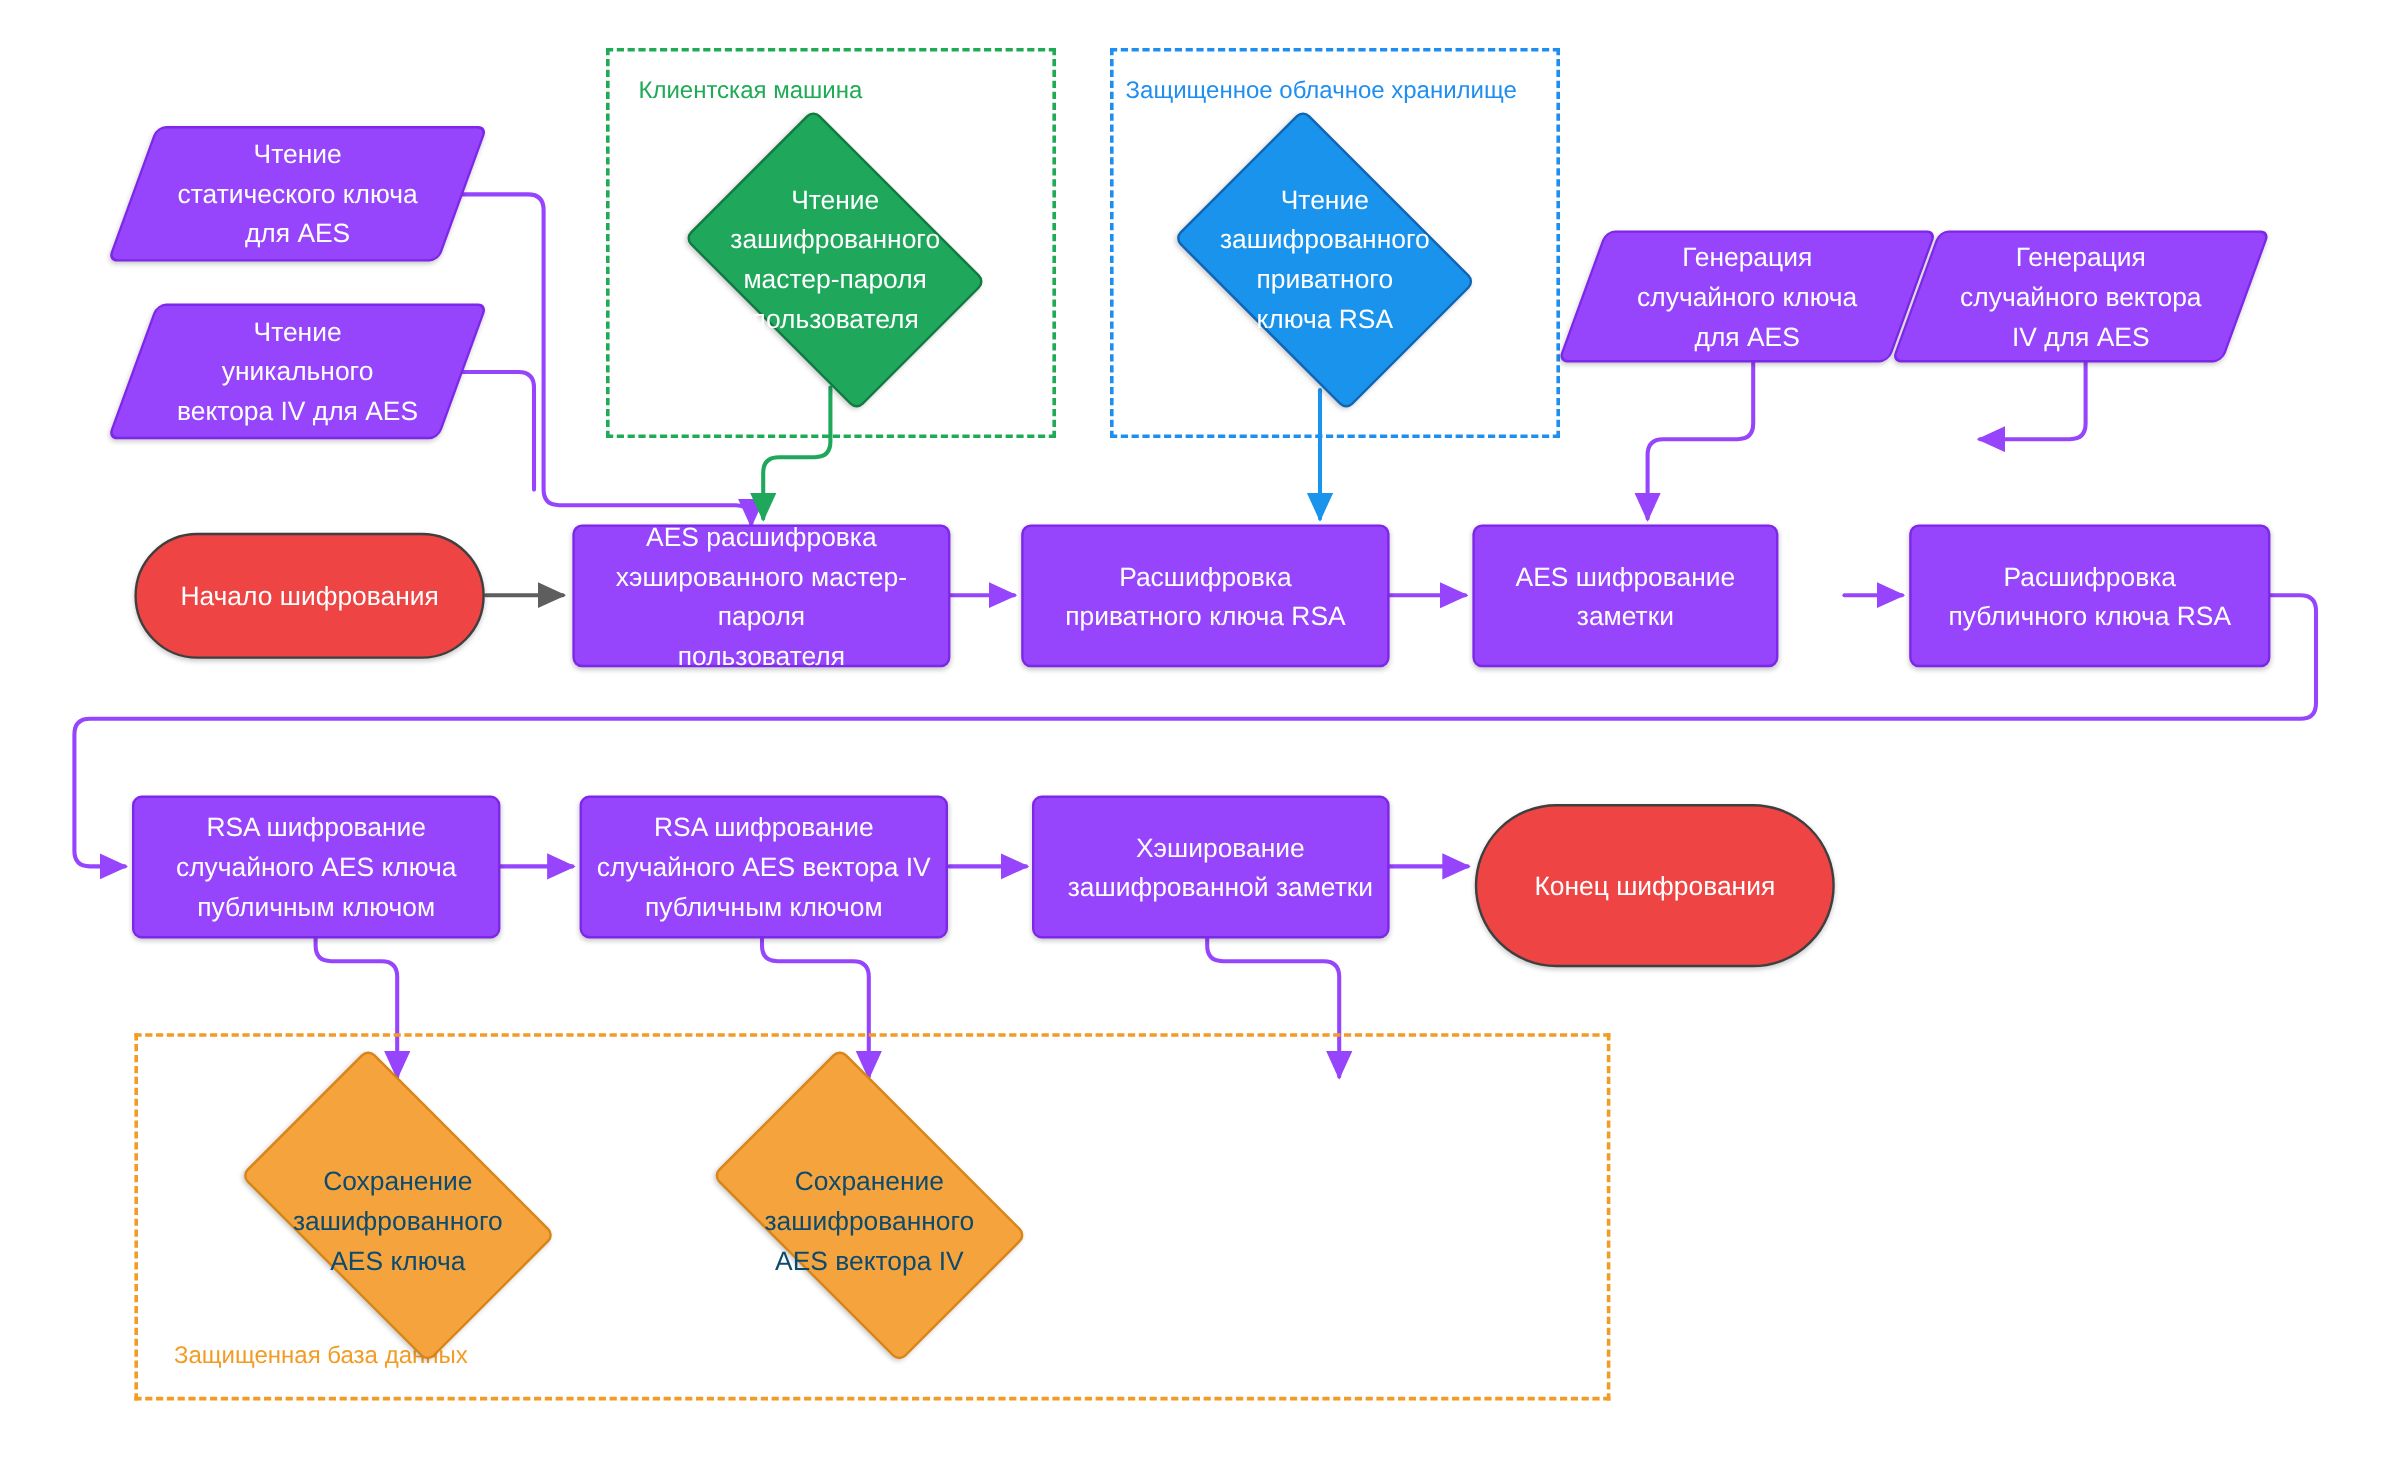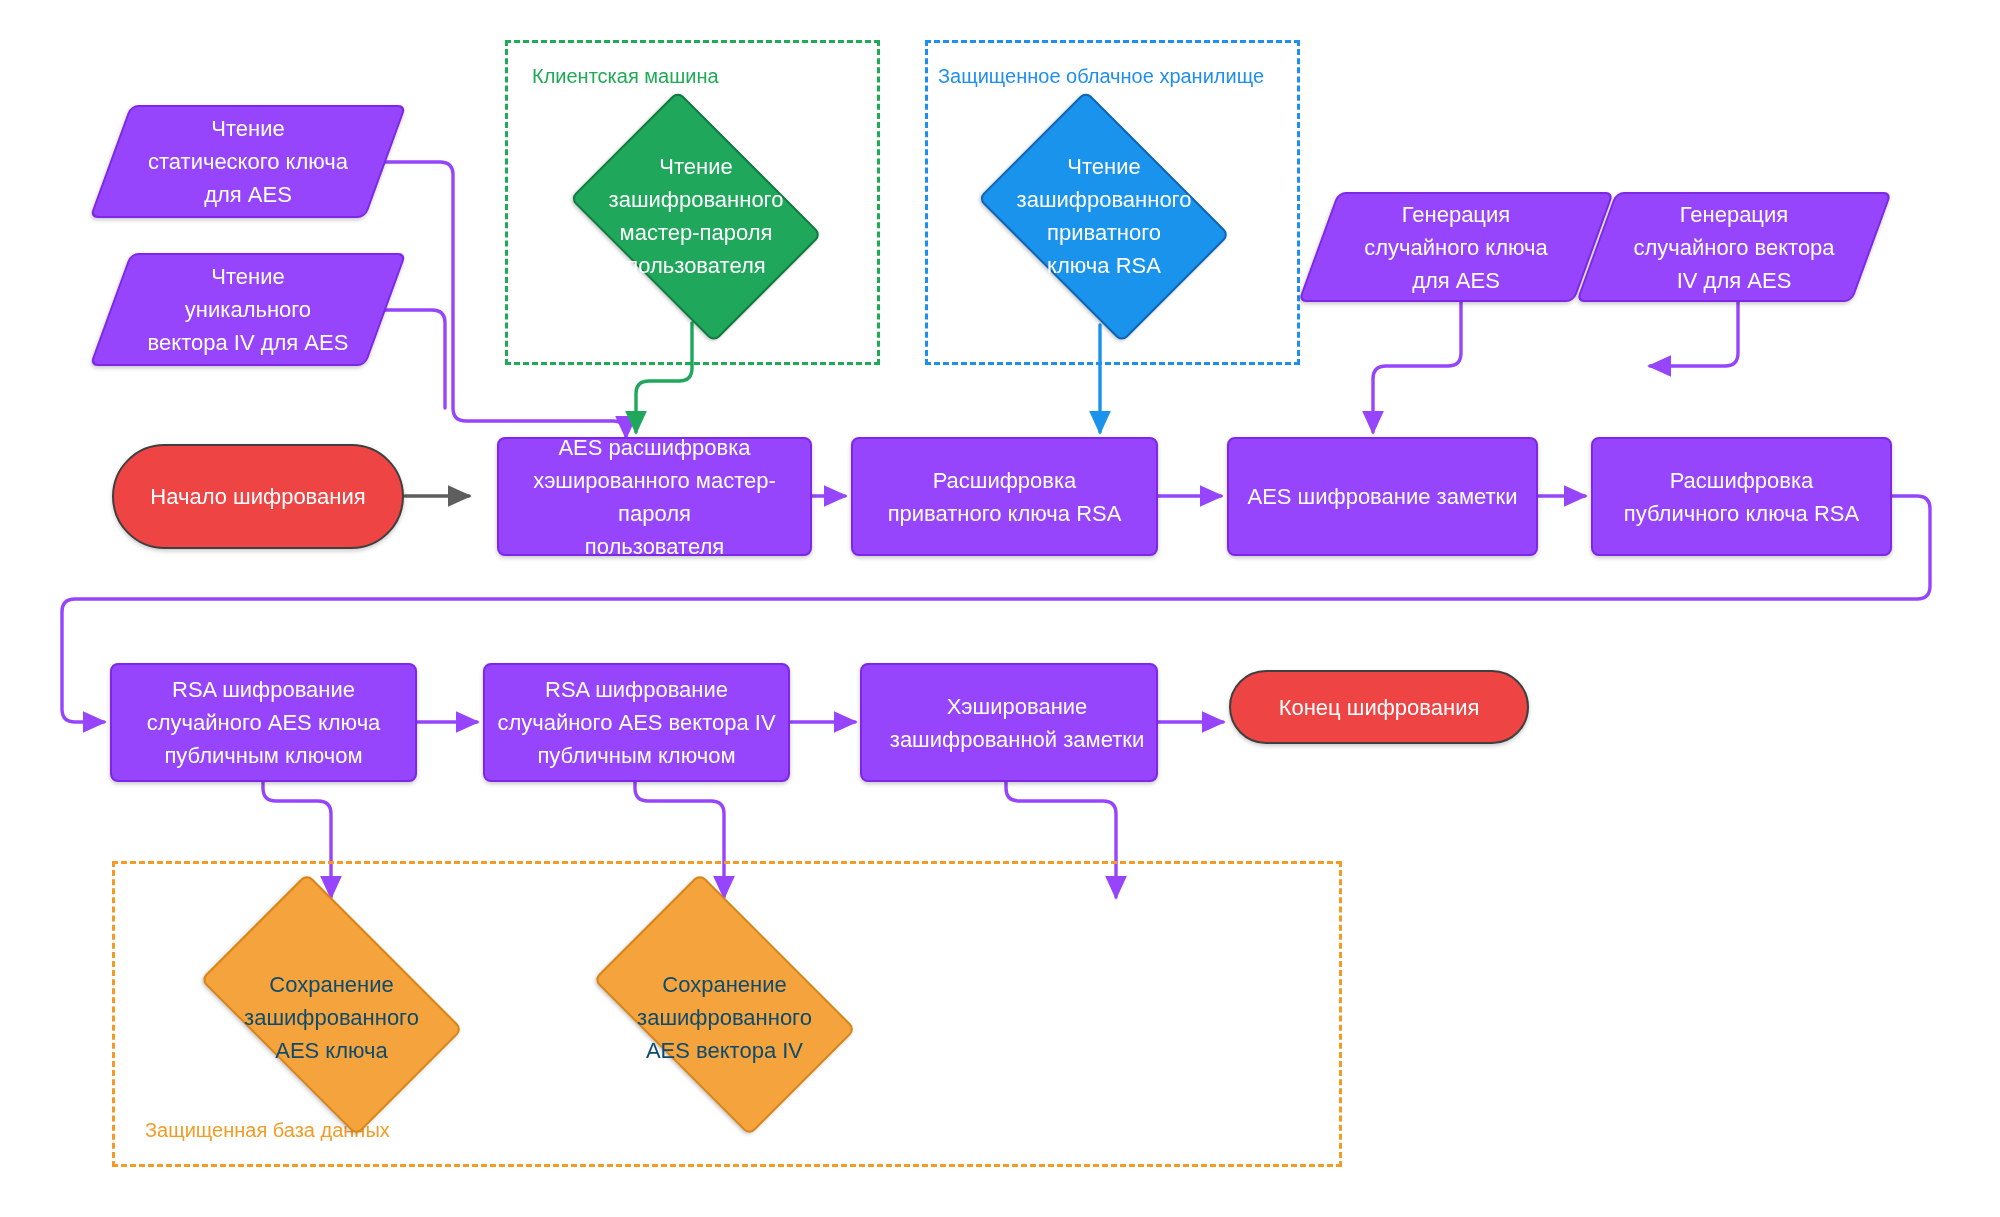--- a/index.html
+++ b/index.html
@@ -225,32 +225,32 @@
     <span class="skewbg"></span>
     <span class="lbl">Генерация
 случайного вектора
 IV для AES</span>
   </div>
 
   <div class="node terminator" style="left:112px; top:444px; width:292px; height:105px;">
     <span class="lbl">Начало шифрования</span>
   </div>
 
-  <div class="node process" style="left:477px; top:437px; width:315px; height:119px;margin-left:20px;">
+  <div class="node process" style="left:477px; top:437px; width:315px; height:119px;">
     <span class="lbl">AES расшифровка
 хэшированного мастер-пароля
 пользователя</span>
   </div>
 
   <div class="node process" style="left:851px; top:437px; width:307px; height:119px;">
     <span class="lbl">Расшифровка
 приватного ключа RSA</span>
   </div>
 
-  <div class="node process" style="left:1227px; top:437px; width:311px; height:119px;">
+  <div class="node process" style="left:1227px; top:437px; width:255px; height:119px;">
     <span class="lbl">AES шифрование заметки</span>
   </div>
 
   <div class="node process" style="left:1591px; top:437px; width:301px; height:119px;">
     <span class="lbl">Расшифровка
 публичного ключа RSA</span>
   </div>
 
   <div class="node process" style="left:110px; top:663px; width:307px; height:119px;">
     <span class="lbl">RSA шифрование
@@ -262,21 +262,21 @@
     <span class="lbl">RSA шифрование
 случайного AES вектора IV
 публичным ключом</span>
   </div>
 
   <div class="node process" style="left:860px; top:663px; width:298px; height:119px;padding-left:16px;">
     <span class="lbl">Хэширование
 зашифрованной заметки</span>
   </div>
 
-  <div class="node terminator" style="left:1229px; top:670px; width:300px; height:74px;">
+  <div class="node terminator" style="left:1229px; top:670px; width:300px; height:136px;">
     <span class="lbl">Конец шифрования</span>
   </div>
 
   <div class="node diamond orange" style="left:175px; top:898px; width:313px; height:214px;">
     <span class="dmdbg"></span>
     <span class="lbl">Сохранение
 зашифрованного
 AES ключа</span>
   </div>
 

